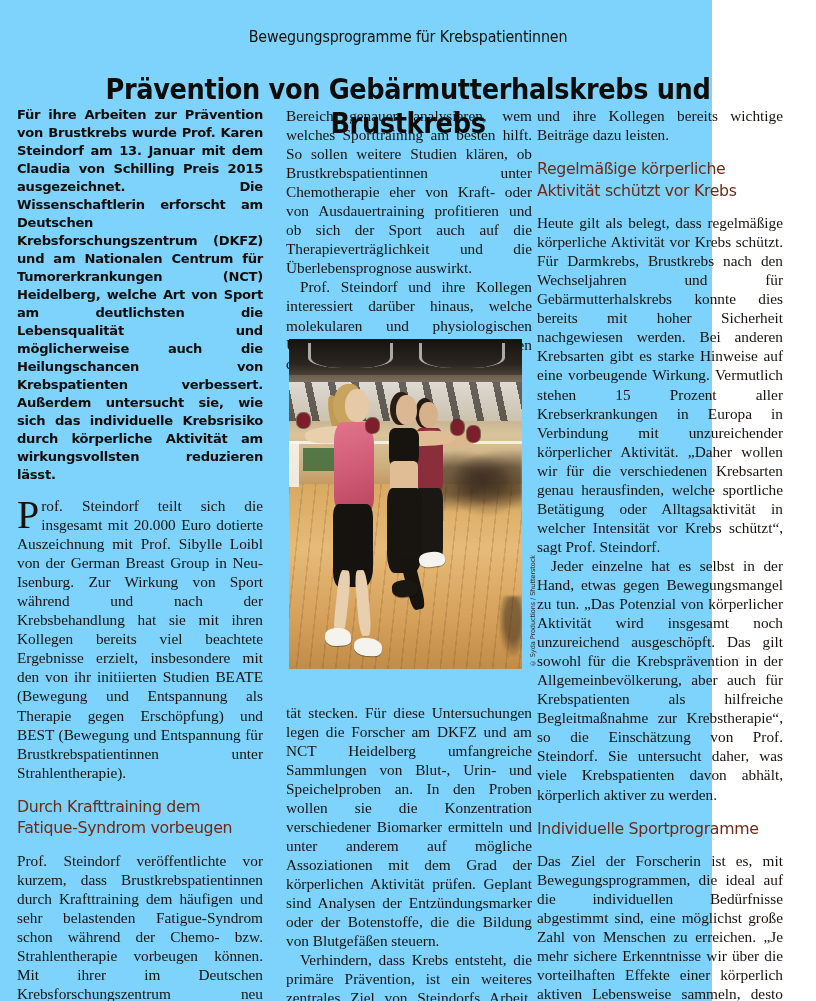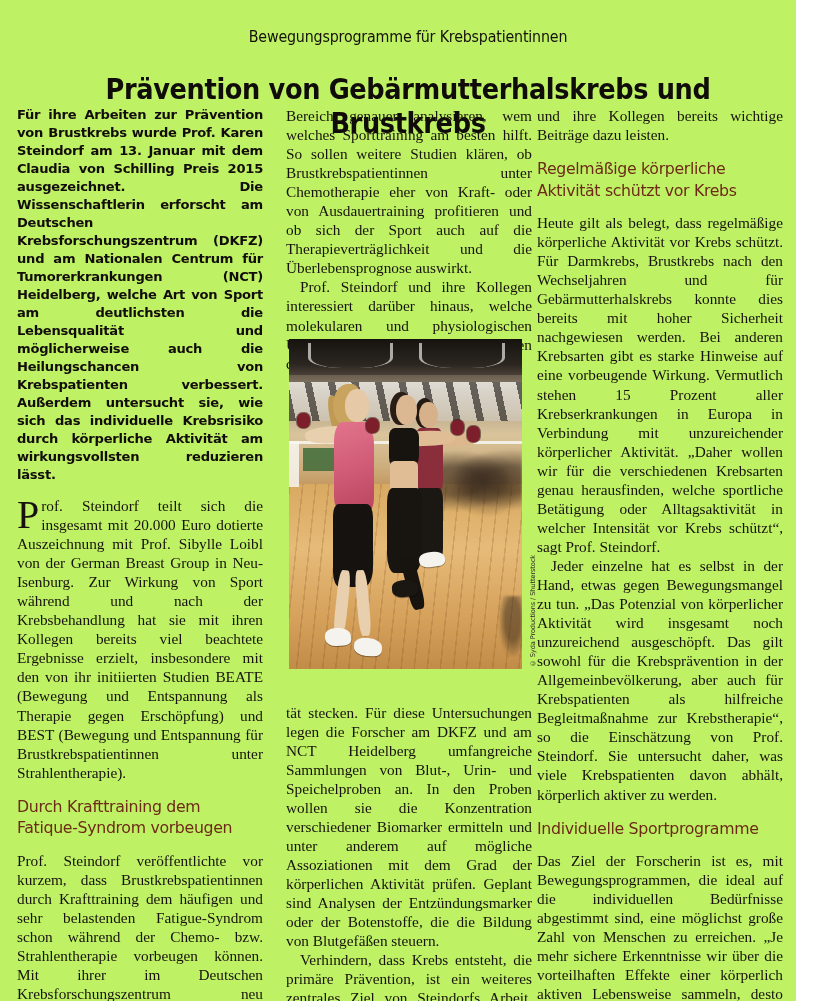--- a/index.html
+++ b/index.html
@@ -12,23 +12,23 @@
     width: 816px;
     height: 1001px;
     overflow: hidden;
     font-family: "Liberation Serif", serif;
     color: #1a1410;
     position: relative;
   }
   .page {
     position: absolute;
     left: 0; top: 0;
-    width: 796px;
+    width: 712px;
     height: 1001px;
-    background: #bef264;
+    background: #7dd3fc;
   }
 
   
   .kicker {
     position: absolute;
     left: 0; top: 28px;
     width: 816px;
     text-align: center;
     font-family: "DejaVu Sans", sans-serif;
     font-size: 15.5px;

